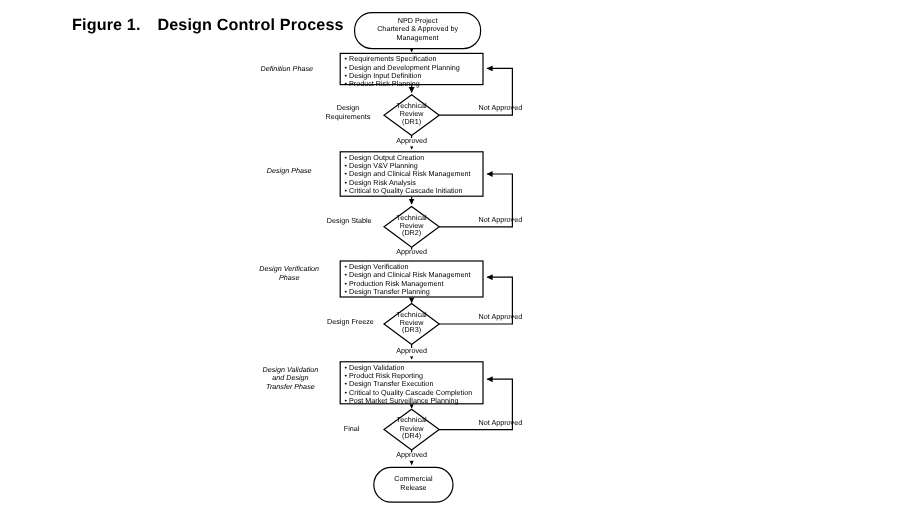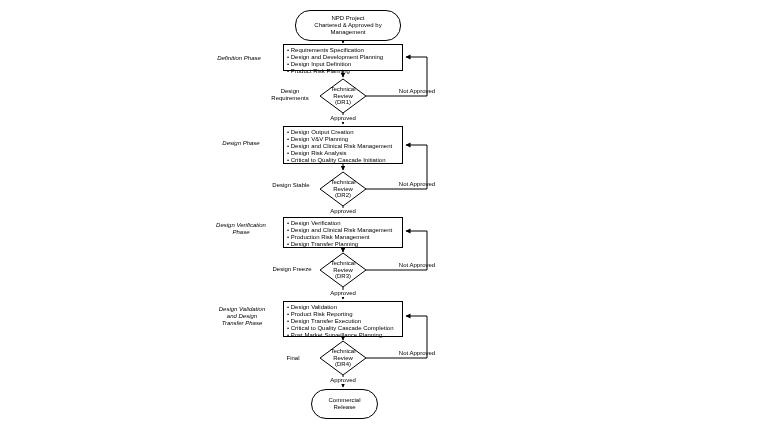--- a/index.html
+++ b/index.html
@@ -44,20 +44,23 @@
   .notapproved-label{
     font-size:6px;text-align:center;z-index:3;width:52px;line-height:1.1;
     white-space:nowrap;
   }
 </style>
 </head>
 <body>
 
 <div id="canvas">
 
+  <div id="title" class="abs">
+    <span>Figure 1.</span><span class="gap"></span><span>Design Control Process</span>
+  </div>
 
   <svg class="lines" width="768" height="433" viewBox="0 0 768 433">
     <defs>
       <marker id="ah" markerUnits="userSpaceOnUse" markerWidth="6" markerHeight="6" refX="4.5" refY="2.5" orient="auto">
         <path d="M0,0 L5,2.5 L0,5 Z" fill="#000"></path>
       </marker>
     </defs>
 
     <line x1="343" y1="37" x2="343" y2="43" stroke="#000" stroke-width="1" marker-end="url(#ah)"></line>
     <line x1="343" y1="71" x2="343" y2="77" stroke="#000" stroke-width="1" marker-end="url(#ah)"></line>

